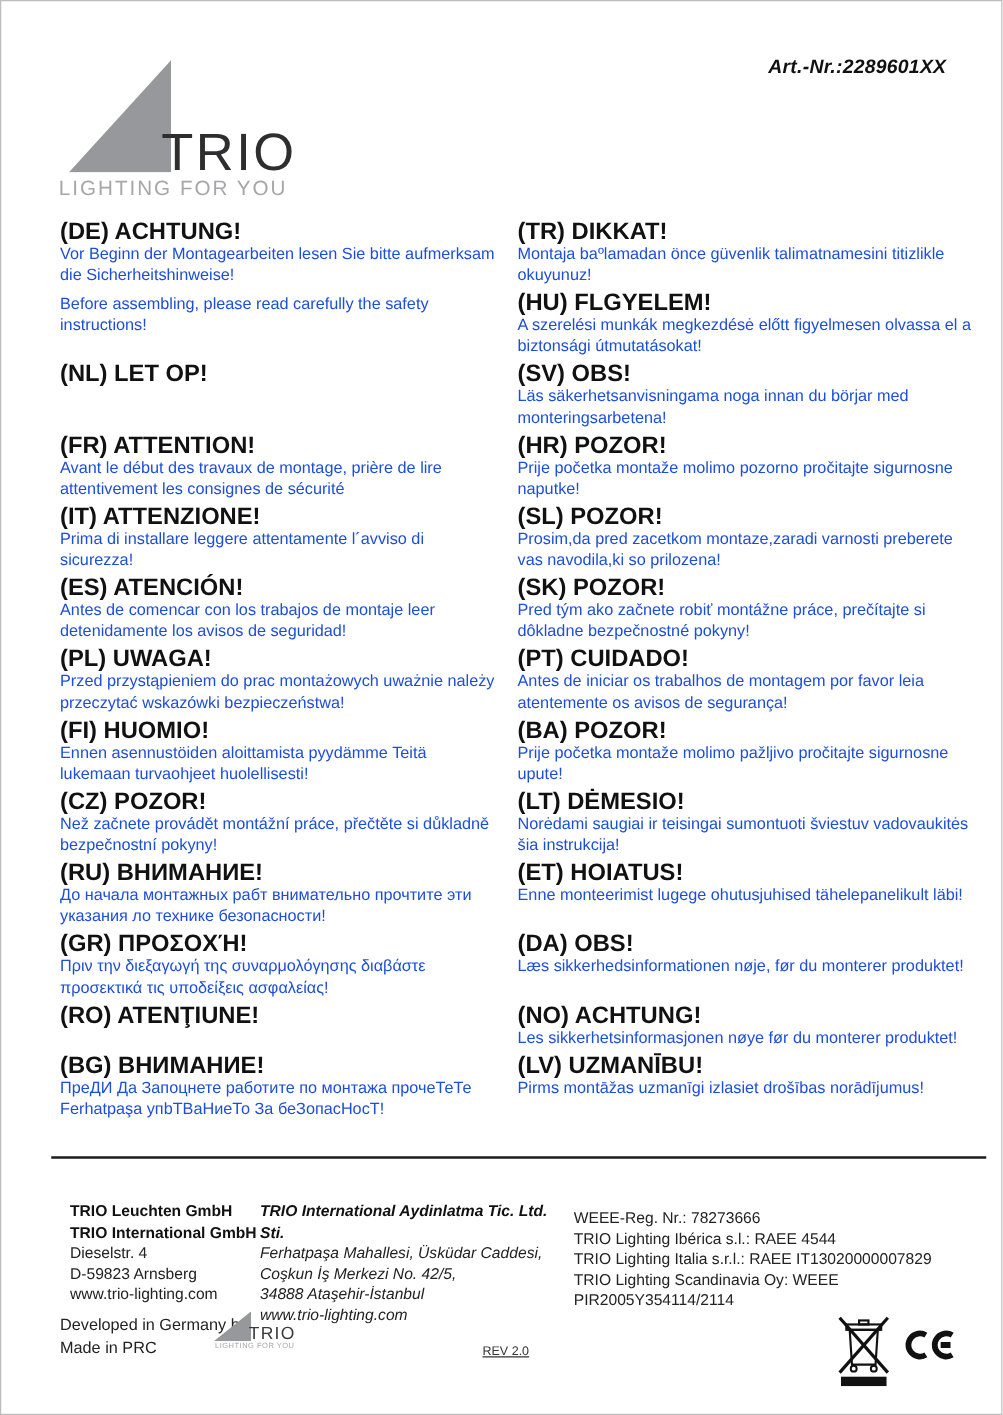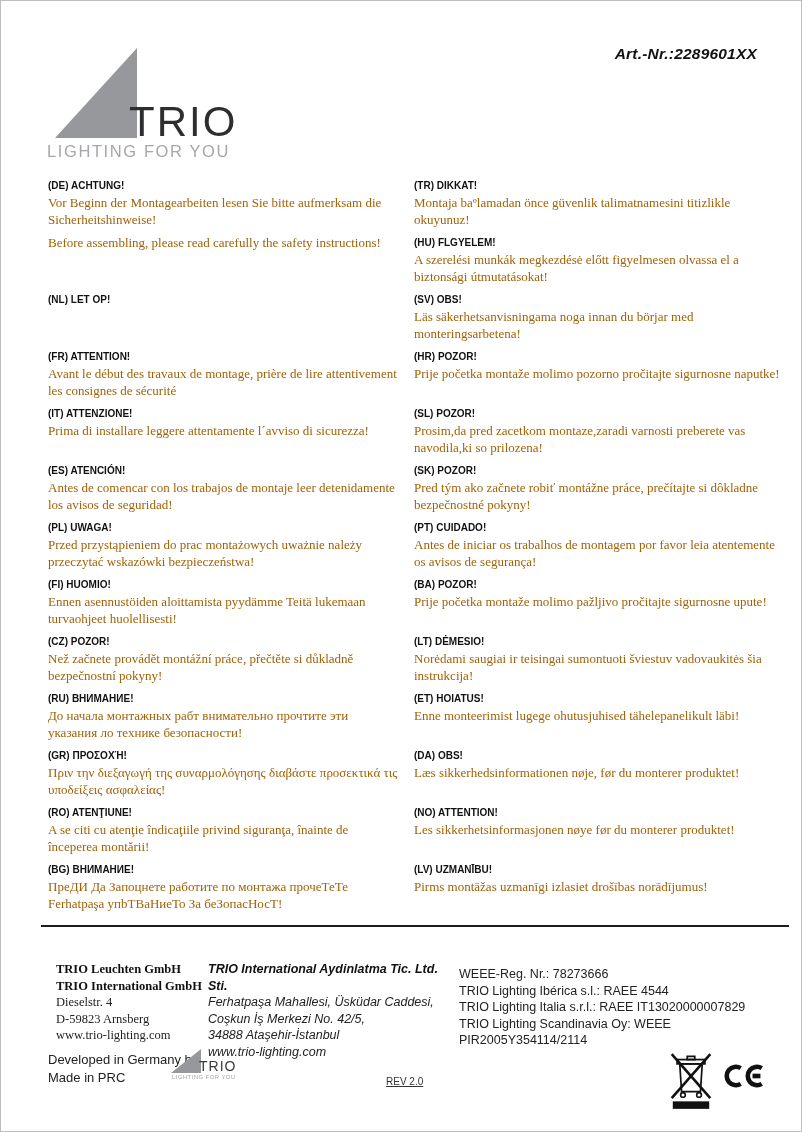--- a/index.html
+++ b/index.html
@@ -35,33 +35,33 @@
     position:absolute;left:0px;top:96px;
     font-size:16.5px;font-weight:300;letter-spacing:1.6px;color:#a7a7ab;
     font-stretch:condensed;white-space:nowrap;
   }
   
   .sections{
     position:absolute;top:176px;left:47px;right:15px;
     display:grid;grid-template-columns:366px 1fr;column-gap:0px;row-gap:6px;
   }
   .section{margin:0;}
-  .sec-title{font-size:10px;font-weight:bold;line-height:17px;color:#111;}
-  .sec-body{font-size:13px;line-height:17px;color:#a16207;font-family:Liberation Serif, serif;}
+  .sec-title{font-size:19px;font-weight:bold;line-height:17px;color:#111;}
+  .sec-body{font-size:13px;line-height:17px;color:#1d4ed8;}
   .col-left .sec-body{max-width:352px;}
   .col-right .sec-body{max-width:378px;}
   
   .divider{
     position:absolute;top:924px;left:40px;width:748px;height:2px;background:#1d1d1d;
   }
   .footer{
     position:absolute;top:960px;left:55px;right:30px;
     display:flex;font-size:12.5px;line-height:16.5px;color:#222;
   }
-  .fcol1{width:152px;flex:none;font-family:Liberation Serif, serif;}
+  .fcol1{width:152px;flex:none;}
   .fcol2{width:251px;flex:none;font-style:italic;}
   .fcol3{flex:1;padding-top:5px;}
   .fbold{font-weight:bold;color:#111;}
   
   .developed{position:absolute;left:47px;top:1050px;font-size:13px;line-height:18px;color:#222;}
   .mini-logo{position:absolute;left:170px;top:1046px;width:70px;height:34px;}
   .mini-triangle{
     position:absolute;left:0;top:2px;width:30px;height:24px;background:#97989c;
     -webkit-clip-path:polygon(100% 0,100% 100%,0 100%);
     clip-path:polygon(100% 0,100% 100%,0 100%);
@@ -179,24 +179,23 @@
       <div class="sec-title">(GR) ΠΡΟΣΟΧΉ!</div>
       <div class="sec-body">Πριν την διεξαγωγή της συναρμολόγησης διαβάστε προσεκτικά τις υποδείξεις ασφαλείας!</div>
     </div>
     <div class="section col-right">
       <div class="sec-title">(DA) OBS!</div>
       <div class="sec-body">Læs sikkerhedsinformationen nøje, før du monterer produktet!</div>
     </div>
 
     <div class="section col-left">
       <div class="sec-title">(RO) ATENŢIUNE!</div>
-      <div class="sec-body">A se citi cu atenţie îndicaţiile privind siguranţa, înainte de începerea montării!</div>
-    </div>
-    <div class="section col-right">
-      <div class="sec-title">(NO) ATTENTION!</div>
+    </div>
+    <div class="section col-right">
+      <div class="sec-title">(NO) ACHTUNG!</div>
       <div class="sec-body">Les sikkerhetsinformasjonen nøye før du monterer produktet!</div>
     </div>
 
     <div class="section col-left">
       <div class="sec-title">(BG) ВНИМАНИЕ!</div>
       <div class="sec-body">ПреДИ Да Запоцнете работите по монтажа прочеТеТе Ferhatpaşa упbТВаНиеТо За беЗопасНосТ!</div>
     </div>
     <div class="section col-right">
       <div class="sec-title">(LV) UZMANĪBU!</div>
       <div class="sec-body">Pirms montāžas uzmanīgi izlasiet drošības norādījumus!</div>

